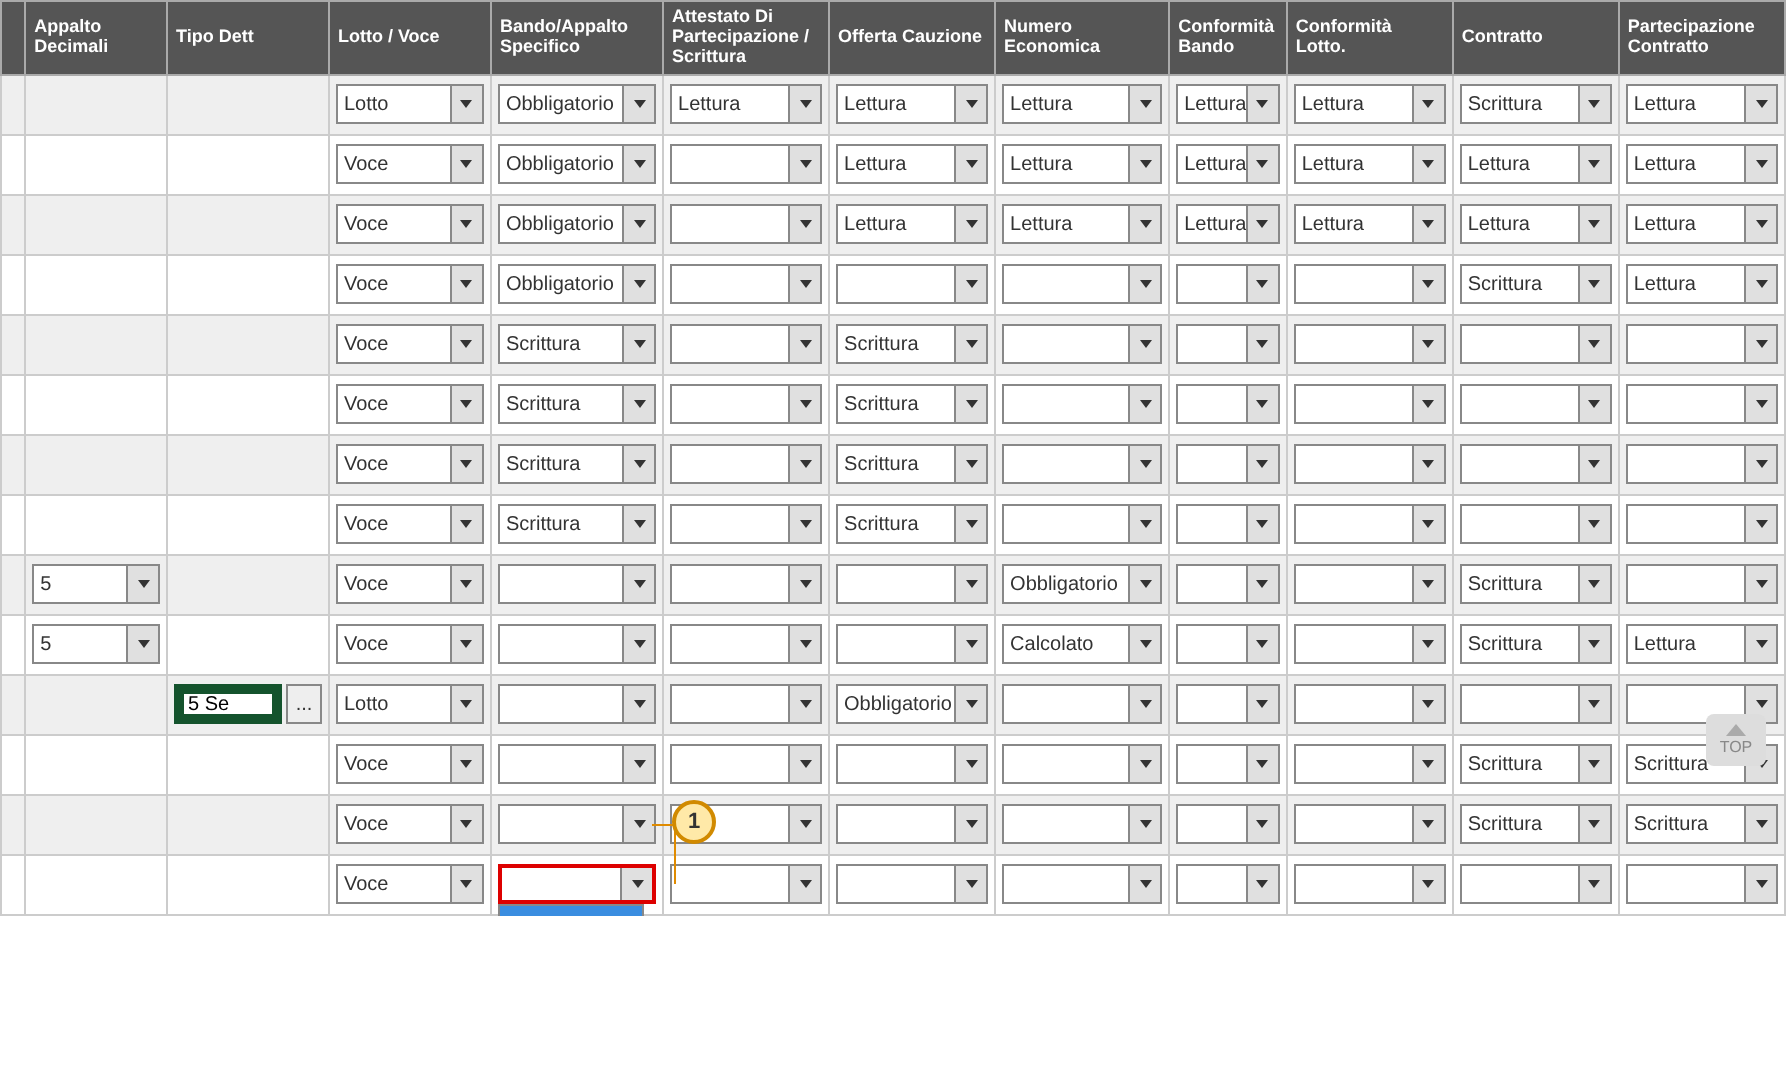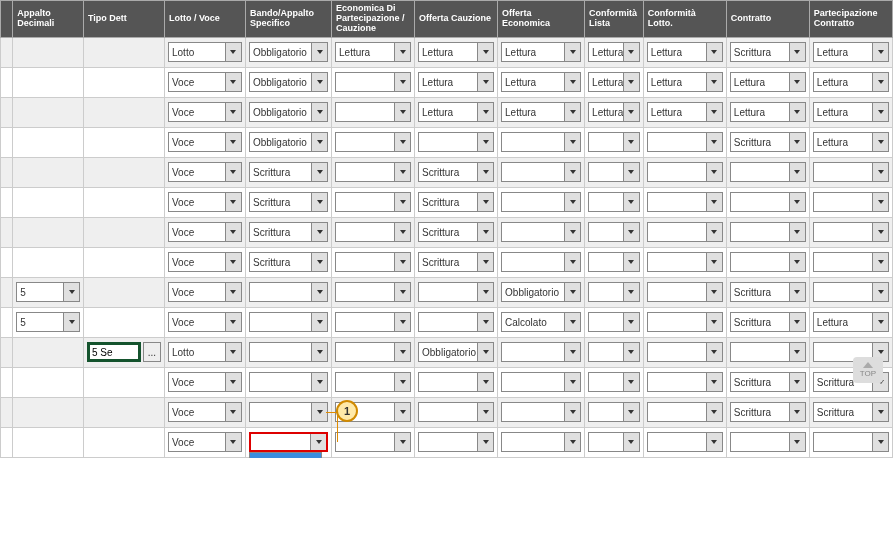--- a/index.html
+++ b/index.html
@@ -6,21 +6,21 @@
   body { font-family: Arial, sans-serif; font-size: 10px; background: #fff; color: #333; width: 893px; }
   table { border-collapse: collapse; width: 100%; table-layout: fixed; }
   th { background: #555; color: #fff; font-weight: bold; font-size: 9px; padding: 3px 4px; text-align: left; border: 1px solid #aaa; vertical-align: middle; line-height: 1.1; height: 26px; }
   td { border: 1px solid #ccc; padding: 3px; vertical-align: middle; height: 30px; }
   tr.even td { background: #efefef; }
   tr.odd td { background: #fff; }
   .sel { width: 100%; height: 20px; font-size: 10px; border: 1px solid #888; background: #fff; position: relative; display: flex; align-items: center; padding-left: 3px; cursor: pointer; }
   .sel .arr { position: absolute; right: 0; top: 0; width: 16px; height: 100%; background: #e0e0e0; border-left: 1px solid #888; display: flex; align-items: center; justify-content: center; }
   .sel .arr::after { content: ""; border-left: 3px solid transparent; border-right: 3px solid transparent; border-top: 4px solid #333; }
   .tipo-wrap { display: flex; gap: 2px; align-items: center; }
-  .tipo-wrap input { flex: 1; min-width: 0; height: 20px; font-size: 10px; border: 3px solid #14532d; padding-left: 2px; }
+  .tipo-wrap input { flex: 1; min-width: 0; height: 20px; font-size: 10px; border: 5px solid #14532d; padding-left: 2px; }
   .dots-btn { width: 18px; height: 20px; border: 1px solid #888; background: #eee; font-size: 10px; cursor: pointer; display: flex; align-items: center; justify-content: center; }
   .marker { position: absolute; width: 22px; height: 22px; border: 2px solid #d18a00; border-radius: 50%; background: #ffe9a8; color: #333; font-weight: bold; font-size: 11px; display: flex; align-items: center; justify-content: center; z-index: 20; }
   .highlight-open { border: 2px solid #d00 !important; }
   .link-line { position: absolute; border: 1.5px solid #e08b00; z-index: 15; pointer-events: none; }
   .dropdown-open { position: absolute; background: #fff; border: 1px solid #888; z-index: 30; font-size: 10px; width: 73px; }
   .dropdown-open .opt { padding: 1px 3px; cursor: pointer; }
   .dropdown-open .opt.blank { background: #3a8de0; height: 14px; }
   .dropdown-open .opt.sel-opt { border: 2px solid #d00; }
   .top-btn { position: absolute; right: 10px; bottom: 75px; width: 30px; height: 26px; background: #ddd; border-radius: 4px; display: flex; flex-direction: column; align-items: center; justify-content: center; color: #888; font-size: 8px; font-weight: normal; cursor: pointer; z-index: 5; }
   .top-btn::before { content: ""; border-left: 5px solid transparent; border-right: 5px solid transparent; border-bottom: 6px solid #aaa; margin-bottom: 1px; }
@@ -45,24 +45,24 @@
         <col style="width:82px">
         <col style="width:82px">
   </colgroup>
   <thead>
         <tr id="hdr-row">
           <th></th>
           <th>Appalto Decimali</th>
           <th>Tipo Dett</th>
           <th>Lotto / Voce</th>
           <th>Bando/Appalto Specifico</th>
-          <th>Economica Di Partecipazione / Cauzione</th>
+          <th>Attestato Di Partecipazione / Scrittura</th>
           <th>Offerta Cauzione</th>
-          <th>Offerta Economica</th>
-          <th>Conformità Lista</th>
+          <th>Numero Economica</th>
+          <th>Conformità Bando</th>
           <th>Conformità Lotto.</th>
           <th>Contratto</th>
           <th>Partecipazione Contratto</th>
         </tr>
       </thead>
   <tbody id="tbody">
         <tr class="even">
           <td></td>
           <td></td>
           <td></td>

